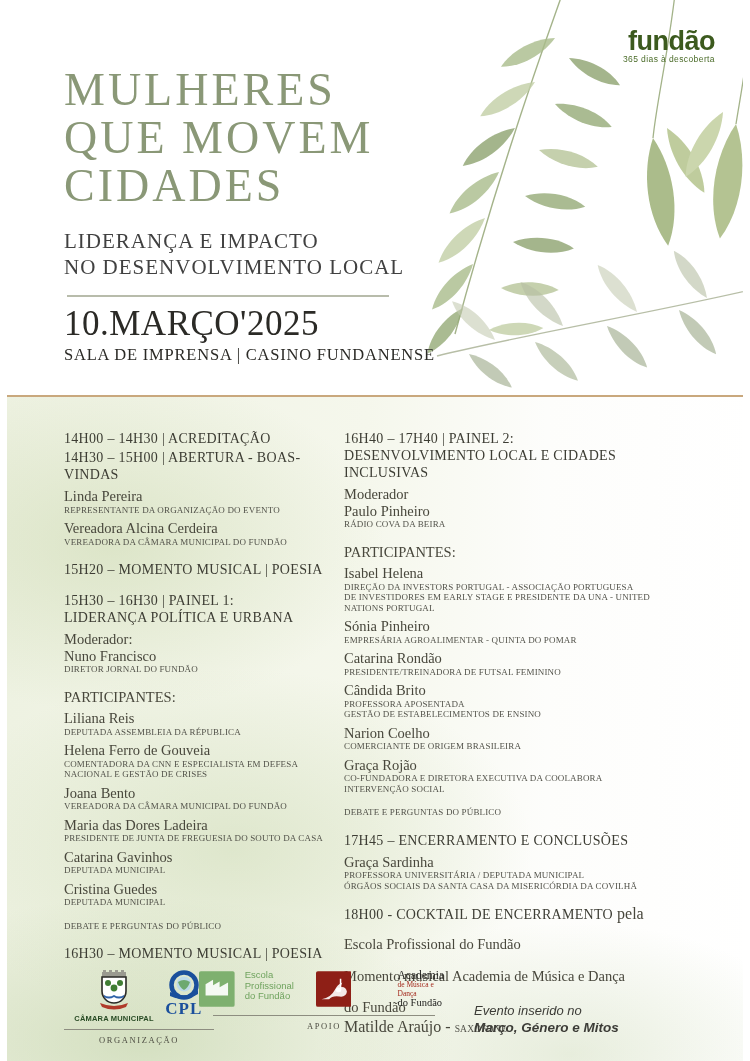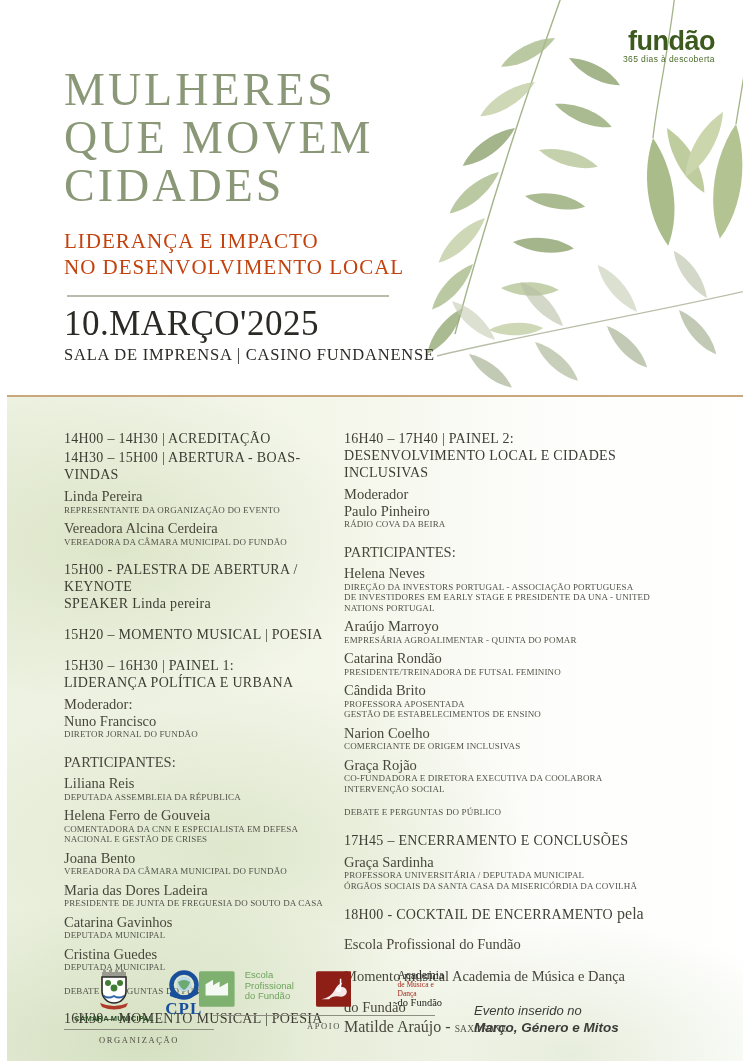--- a/index.html
+++ b/index.html
@@ -17,21 +17,21 @@
       radial-gradient(ellipse 520px 240px at 18% 97%, rgba(172,195,140,.42), transparent 60%),
       radial-gradient(ellipse 420px 220px at 75% 99%, rgba(180,200,148,.30), transparent 60%),
       linear-gradient(90deg,#eef2e2 0%,#f5f7ec 48%,#fdfdfb 72%,#ffffff 100%);
   }
   .gold-rule{position:absolute;left:0;top:395px;width:750px;height:2px;background:#c9a87d;}
   
   .logo{position:absolute;right:28px;top:28px;text-align:right;}
   .logo .word{font-family:"Liberation Sans",sans-serif;font-weight:bold;font-size:27px;line-height:26px;color:#3c5a1e;letter-spacing:-.5px;}
   .logo .tag{font-family:"Liberation Sans",sans-serif;font-size:8.5px;color:#4a6b28;letter-spacing:.4px;}
   .title{position:absolute;left:57px;top:66px;font-size:46px;line-height:48px;letter-spacing:3px;color:#8a9877;}
-  .subtitle{position:absolute;left:57px;top:228px;font-size:21px;line-height:26px;letter-spacing:1px;color:#c2410c;}
+  .subtitle{position:absolute;left:57px;top:228px;font-size:21px;line-height:26px;letter-spacing:1px;color:#404040;}
   .hdr-rule{position:absolute;left:60px;top:295px;width:322px;height:1.5px;background:#b8bcab;}
   .date{position:absolute;left:57px;top:304px;font-size:35px;letter-spacing:.5px;color:#2b2a26;}
   .venue{position:absolute;left:57px;top:345px;font-size:16.5px;letter-spacing:.8px;color:#2b2a26;}
   
   .col{position:absolute;top:428px;}
   .col.left{left:57px;width:280px;}
   .col.right{left:337px;width:316px;}
   .pi{margin:0;}
   .pi.session{margin-top:2px;}
   .pi.person{margin-top:5px;}
@@ -196,24 +196,20 @@
       </div>
       <div class="pi person">
         <div class="name">Linda Pereira</div>
         <div class="role">REPRESENTANTE DA ORGANIZAÇÃO DO EVENTO</div>
       </div>
       <div class="pi person">
         <div class="name">Vereadora Alcina Cerdeira</div>
         <div class="role">VEREADORA DA CÂMARA MUNICIPAL DO FUNDÃO</div>
       </div>
       <div class="pi session mt">
-        <div class="session-line">15H00 - PALESTRA DE ABERTURA / KEYNOTE</div>
-        <div class="session-line">SPEAKER Linda pereira</div>
-      </div>
-      <div class="pi session mt">
         <div class="session-line">15H20 – MOMENTO MUSICAL | POESIA</div>
       </div>
       <div class="pi session mt">
         <div class="session-line">15H30 – 16H30 | PAINEL 1:</div>
         <div class="session-line">LIDERANÇA POLÍTICA E URBANA</div>
       </div>
       <div class="pi person">
         <div class="name">Moderador:</div>
         <div class="name">Nuno Francisco</div>
         <div class="role">DIRETOR JORNAL DO FUNDÃO</div>
@@ -260,41 +256,41 @@
       </div>
       <div class="pi person">
         <div class="name">Moderador</div>
         <div class="name">Paulo Pinheiro</div>
         <div class="role">RÁDIO COVA DA BEIRA</div>
       </div>
       <div class="pi person mt">
         <div class="name">PARTICIPANTES:</div>
       </div>
       <div class="pi person">
-        <div class="name">Helena Neves</div>
+        <div class="name">Isabel Helena</div>
         <div class="role">DIREÇÃO DA INVESTORS PORTUGAL - ASSOCIAÇÃO PORTUGUESA</div>
         <div class="role">DE INVESTIDORES EM EARLY STAGE E PRESIDENTE DA UNA - UNITED</div>
         <div class="role">NATIONS PORTUGAL</div>
       </div>
       <div class="pi person">
-        <div class="name">Araújo Marroyo</div>
+        <div class="name">Sónia Pinheiro</div>
         <div class="role">EMPRESÁRIA AGROALIMENTAR - QUINTA DO POMAR</div>
       </div>
       <div class="pi person">
         <div class="name">Catarina Rondão</div>
         <div class="role">PRESIDENTE/TREINADORA DE FUTSAL FEMININO</div>
       </div>
       <div class="pi person">
         <div class="name">Cândida Brito</div>
         <div class="role">PROFESSORA APOSENTADA</div>
         <div class="role">GESTÃO DE ESTABELECIMENTOS DE ENSINO</div>
       </div>
       <div class="pi person">
         <div class="name">Narion Coelho</div>
-        <div class="role">COMERCIANTE DE ORIGEM INCLUSIVAS</div>
+        <div class="role">COMERCIANTE DE ORIGEM BRASILEIRA</div>
       </div>
       <div class="pi person">
         <div class="name">Graça Rojão</div>
         <div class="role">CO-FUNDADORA E DIRETORA EXECUTIVA DA COOLABORA</div>
         <div class="role">INTERVENÇÃO SOCIAL</div>
       </div>
       <div class="pi note">
         <div class="role">DEBATE E PERGUNTAS DO PÚBLICO</div>
       </div>
       <div class="pi session mt">

